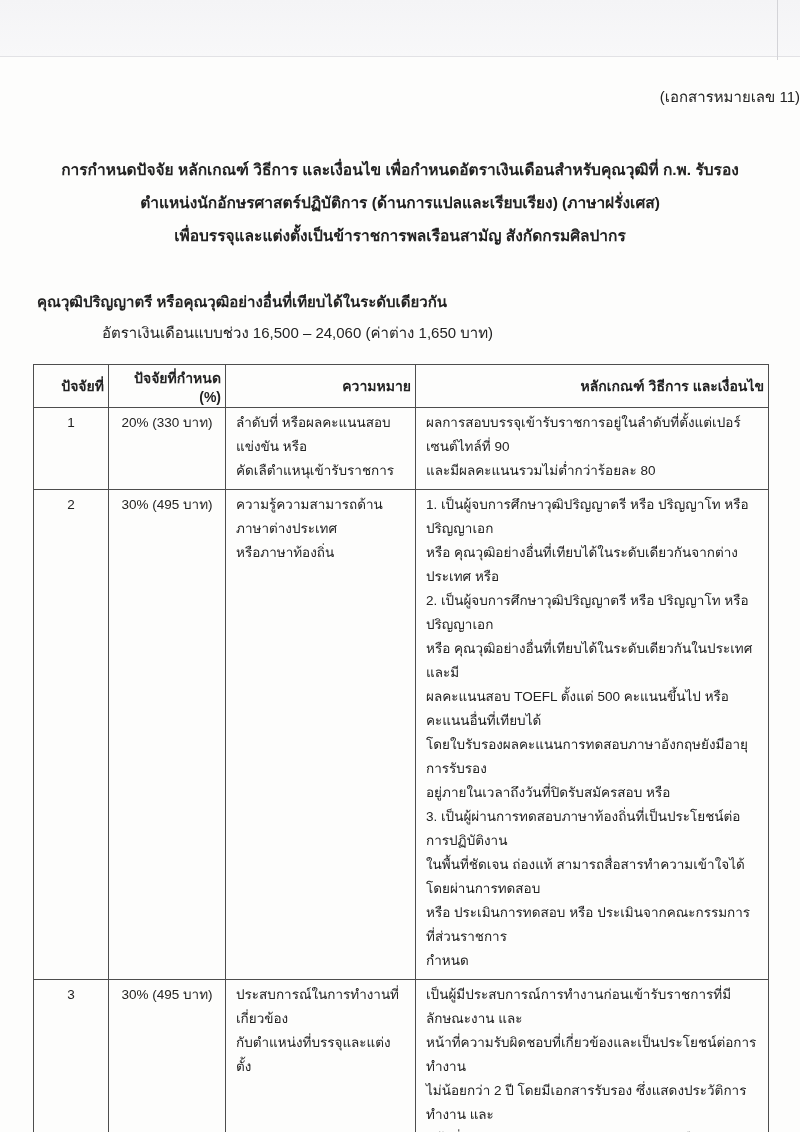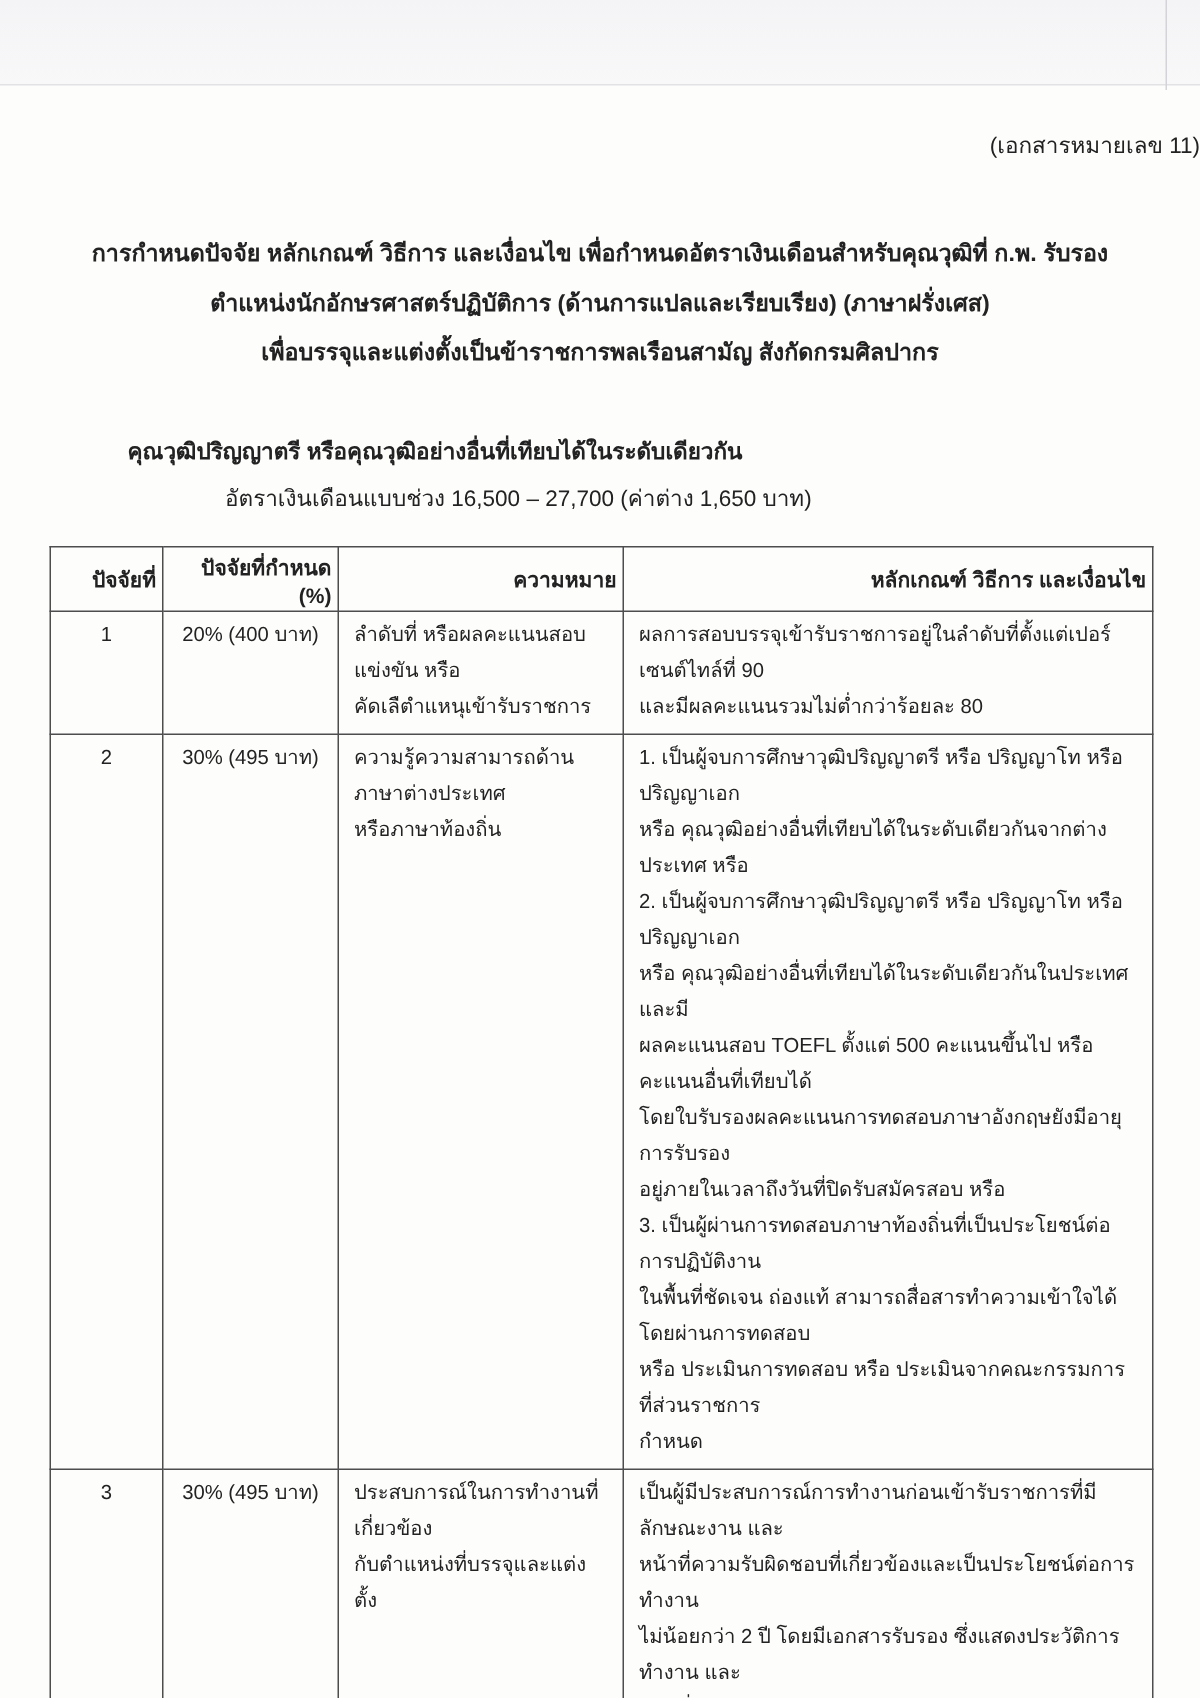--- a/index.html
+++ b/index.html
@@ -36,21 +36,21 @@
   }
   .title-block {
     margin-top: 44px;
     text-align: center;
     font-weight: bold;
     font-size: 15.5px;
     line-height: 33px;
   }
   .intro {
     margin-top: 34px;
-    padding-left: 85px;
+    padding-left: 37px;
     font-size: 15px;
     line-height: 31px;
   }
   .intro .heading { font-weight: bold; }
   .intro .indent { padding-left: 65px; }
   table.factors {
     margin: 16px 0 0 33px;
     border-collapse: collapse;
     width: 735px;
     font-size: 13.5px;
@@ -84,42 +84,42 @@
   <div class="doc-number">(เอกสารหมายเลข 11)</div>
 
   <div class="title-block">
     <div>การกำหนดปัจจัย หลักเกณฑ์ วิธีการ และเงื่อนไข เพื่อกำหนดอัตราเงินเดือนสำหรับคุณวุฒิที่ ก.พ. รับรอง</div>
     <div>ตำแหน่งนักอักษรศาสตร์ปฏิบัติการ (ด้านการแปลและเรียบเรียง) (ภาษาฝรั่งเศส)</div>
     <div>เพื่อบรรจุและแต่งตั้งเป็นข้าราชการพลเรือนสามัญ สังกัดกรมศิลปากร</div>
   </div>
 
   <div class="intro">
     <div class="heading">คุณวุฒิปริญญาตรี หรือคุณวุฒิอย่างอื่นที่เทียบได้ในระดับเดียวกัน</div>
-    <div class="indent">อัตราเงินเดือนแบบช่วง 16,500 – 27,700 (ค่าต่าง 1,650 บาท)</div>
+    <div class="indent">อัตราเงินเดือนแบบช่วง 16,500 – 24,060 (ค่าต่าง 1,650 บาท)</div>
   </div>
 
   <table class="factors">
     <colgroup>
       <col style="width:75px">
         <col style="width:117px">
         <col style="width:190px">
         <col style="width:353px">
     </colgroup>
     <thead>
       <tr>
         <th>ปัจจัยที่</th>
         <th>ปัจจัยที่กำหนด (%)</th>
         <th>ความหมาย</th>
         <th>หลักเกณฑ์ วิธีการ และเงื่อนไข</th>
       </tr>
     </thead>
     <tbody>
       <tr>
         <td class="c-no">1</td>
-        <td class="c-pct">20% (400 บาท)</td>
+        <td class="c-pct">20% (330 บาท)</td>
         <td>ลำดับที่ หรือผลคะแนนสอบแข่งขัน หรือ
 คัดเลืตำแหนุเข้ารับราชการ</td>
         <td>ผลการสอบบรรจุเข้ารับราชการอยู่ในลำดับที่ตั้งแต่เปอร์เซนต์ไทล์ที่ 90
 และมีผลคะแนนรวมไม่ต่ำกว่าร้อยละ 80</td>
       </tr>
       <tr>
         <td class="c-no">2</td>
         <td class="c-pct">30% (495 บาท)</td>
         <td>ความรู้ความสามารถด้านภาษาต่างประเทศ
 หรือภาษาท้องถิ่น</td>

